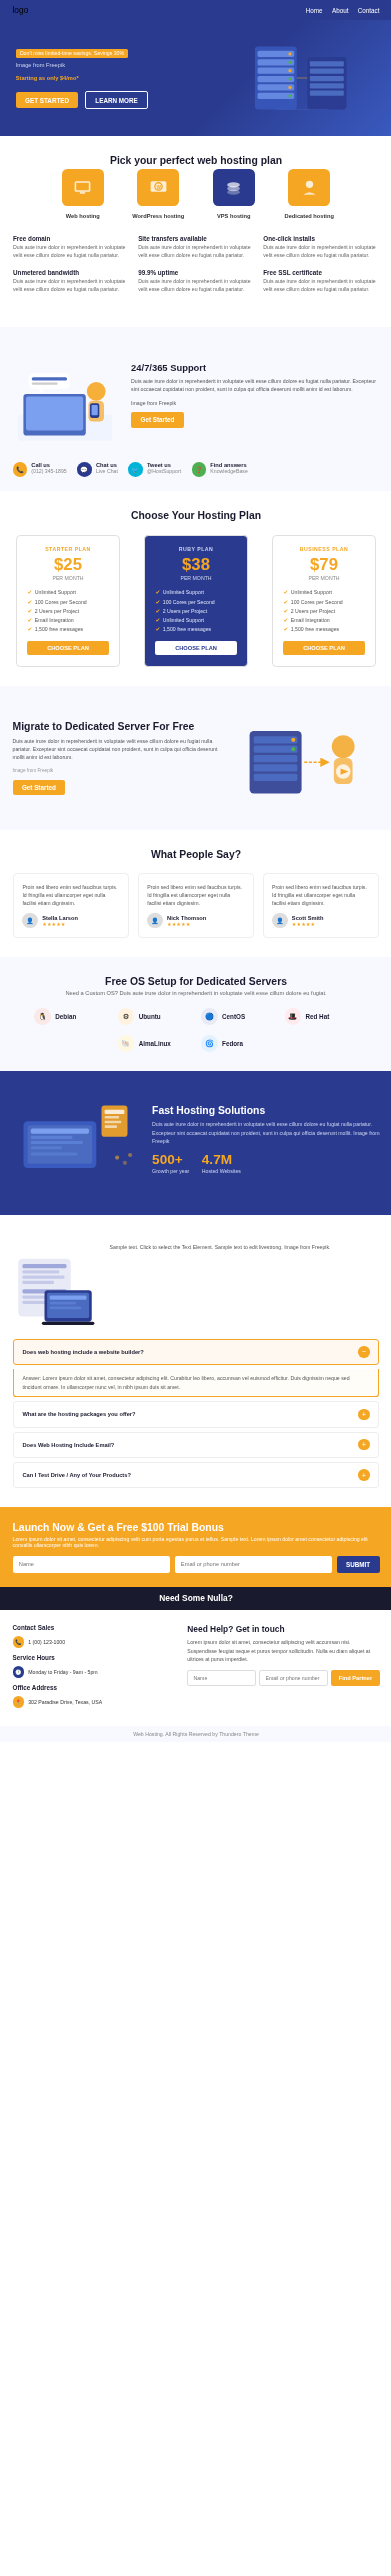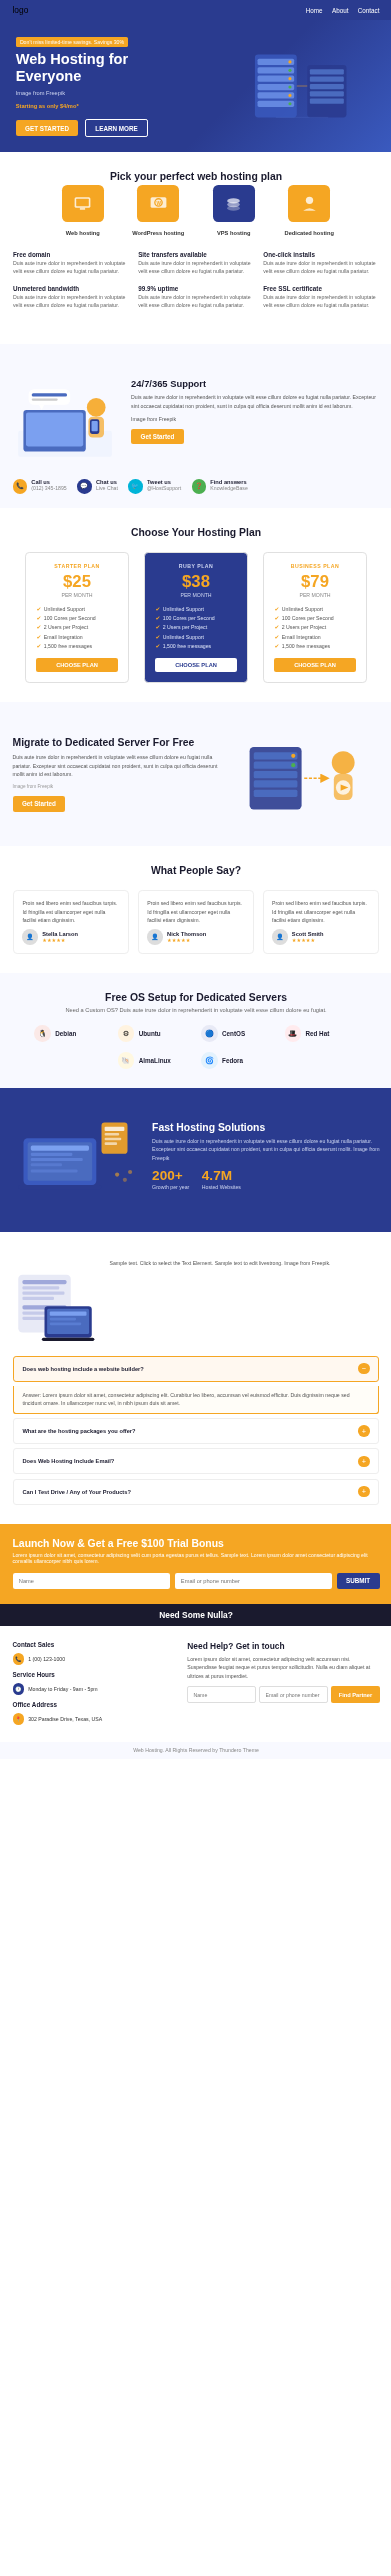--- a/index.html
+++ b/index.html
@@ -50,21 +50,21 @@
     .contact-item { display: flex; align-items: flex-start; gap: 4.2px; }
     .contact-icon { width: 14.6px; height: 14.6px; background: #f5a623; border-radius: 50%; display: flex; align-items: center; justify-content: center; color: #fff; font-size: 6.3px; flex-shrink: 0; }
     .contact-icon.blue { background: #2a3b8f; }
     .contact-icon.teal { background: #00b4d8; }
     .contact-icon.green { background: #4caf50; }
     .contact-text h5 { font-size: 5.7px; font-weight: 700; color: #1a1a2e; }
     .contact-text p { font-size: 5.2px; color: #888; }
 
     
     .pricing-section { background: #fff; }
-    .pricing-cards { display: flex; gap: 15px; justify-content: center; flex-wrap: wrap; }
+    .pricing-cards { display: flex; gap: 24px; justify-content: center; flex-wrap: wrap; }
     .pricing-card { background: #fff; border: 0.5px solid #e0e0e0; border-radius: 4.2px; padding: 10.4px; width: 104px; text-align: center; }
     .pricing-card.featured { background: #2a3b8f; color: #fff; }
     .pricing-label { font-size: 5.2px; font-weight: 700; letter-spacing: 0.5px; text-transform: uppercase; margin-bottom: 3.1px; }
     .pricing-label.orange { color: #f5a623; }
     .pricing-label.white { color: #cdd5f0; }
     .pricing-price { font-size: 16.7px; font-weight: 900; color: #f5a623; }
     .pricing-period { font-size: 5.2px; color: #888; margin-bottom: 6.3px; }
     .pricing-period.white { color: #cdd5f0; }
     .pricing-features { list-style: none; text-align: left; margin-bottom: 7.3px; }
     .pricing-features li { font-size: 5.2px; color: #555; padding: 1.6px 0; display: flex; align-items: center; gap: 2.6px; }
@@ -154,21 +154,20 @@
   <div class="nav-links">
     <a>Home</a>
     <a>About</a>
     <a>Contact</a>
   </div>
 </nav>
 
 <div class="hero">
   <div class="hero-text">
     <span class="hero-badge">Don't miss limited-time savings. Savings 30%</span>
-    <h1 class="hero-title">Web Hosting for Everyone</h1>
     <p class="hero-sub">Image from Freepik</p>
     <p class="hero-price">
       <span>Starting as only</span>
       <span>$4/mo*</span>
     </p>
     <br>
     <button class="btn-orange">GET STARTED</button>
     <button class="btn-blue">LEARN MORE</button>
   </div>
   <div class="hero-img">
@@ -554,21 +553,21 @@
       <circle cx="200" cy="130" r="4" fill="#f5a623" opacity="0.6"></circle>
       <circle cx="215" cy="140" r="4" fill="#f5a623" opacity="0.4"></circle>
       <circle cx="225" cy="125" r="4" fill="#f5a623" opacity="0.5"></circle>
     </svg>
   </div>
   <div class="fast-text">
     <h2>Fast Hosting Solutions</h2>
     <p>Duis aute irure dolor in reprehenderit in voluptate velit esse cillum dolore eu fugiat nulla pariatur. Excepteur sint occaecat cupidatat non proident, sunt in culpa qui officia deserunt mollit. Image from Freepik</p>
     <div class="fast-stats">
       <div class="stat-item">
-        <h3>200+</h3>
+        <h3>500+</h3>
         <p>Growth per year</p>
       </div>
       <div class="stat-item">
         <h3>4.7M</h3>
         <p>Hosted Websites</p>
       </div>
     </div>
   </div>
 </div>
 

